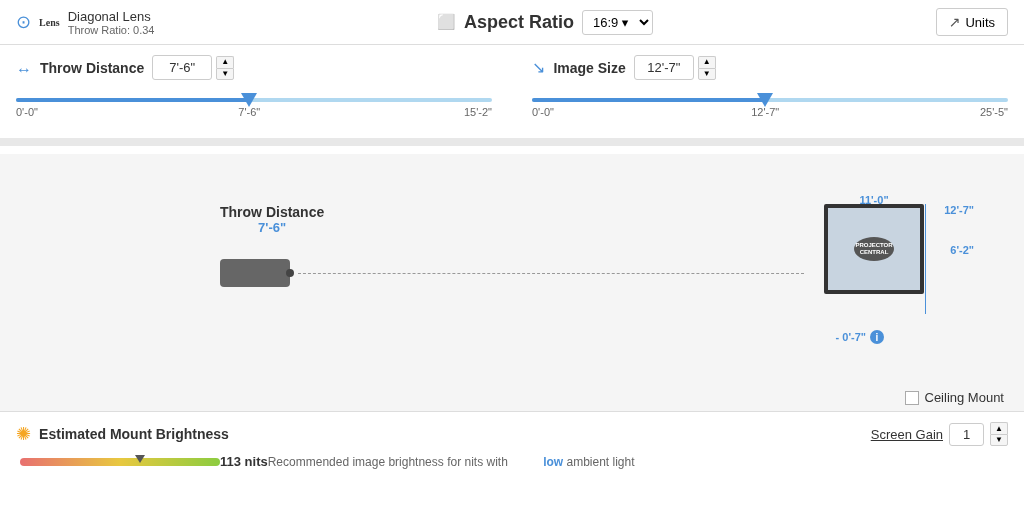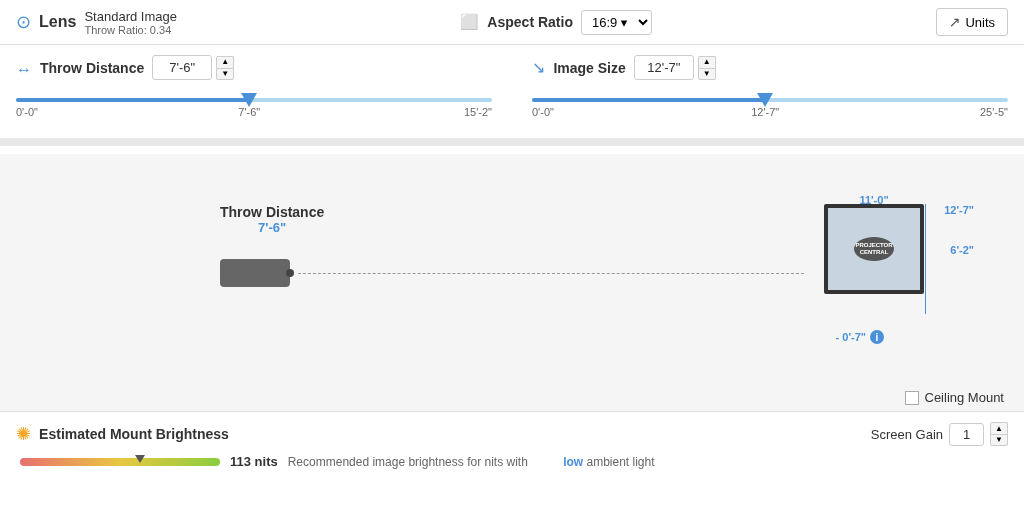--- a/index.html
+++ b/index.html
@@ -28,39 +28,40 @@
       display: flex;
       align-items: center;
       gap: 8px;
     }
     .lens-icon {
       color: #4a90d9;
       font-size: 18px;
     }
     .lens-label {
       font-weight: bold;
-      font-size: 16px;
+      font-size: 10px;
+      font-family: Liberation Serif, serif;
     }
     .lens-detail {
       display: flex;
       flex-direction: column;
     }
     .lens-name { font-size: 13px; color: #333; }
     .lens-ratio { font-size: 11px; color: #666; }
     .top-bar-spacer { flex: 1; }
     .aspect-ratio-section {
       display: flex;
       align-items: center;
       gap: 8px;
     }
     .aspect-icon {
       color: #4a90d9;
       font-size: 15px;
     }
-    .aspect-label { font-weight: bold; font-size: 14px; }
+    .aspect-label { font-weight: bold; font-size: 18px; }
     .select-box {
       border: 1px solid #ccc;
       border-radius: 3px;
       padding: 3px 6px;
       font-size: 13px;
       background: #fff;
       cursor: pointer;
       appearance: auto;
     }
     .units-btn {
@@ -341,34 +342,33 @@
       align-items: center;
       gap: 8px;
     }
     .brightness-icon { color: #f5a623; font-size: 18px; }
     .brightness-title { font-weight: bold; font-size: 14px; }
     .screen-gain-group {
       display: flex;
       align-items: center;
       gap: 6px;
     }
-    .screen-gain-label { font-size: 13px; color: #333; }
+    .screen-gain-label { font-size: 13px; color: #333; text-decoration: underline; }
     .gain-value {
       border: 1px solid #ccc;
       border-radius: 3px;
       padding: 3px 8px;
       font-size: 13px;
       min-width: 35px;
       text-align: center;
     }
 
     .brightness-meter {
       display: flex;
       align-items: center;
-      gap: 10px;
       padding: 0 4px;
     }
     .gradient-bar-container {
       position: relative;
       height: 14px;
       width: 200px;
     }
     .gradient-bar {
       width: 100%;
       height: 8px;
@@ -411,21 +411,21 @@
 <body>
 
 <div class="main-container">
 
   <div class="top-bar">
 
     <div class="lens-section">
       <span class="lens-icon">⊙</span>
       <span class="lens-label">Lens</span>
       <div class="lens-detail">
-        <span class="lens-name">Standard Image</span>
+        <span class="lens-name">Diagonal Lens</span>
         <span class="lens-ratio">Throw Ratio: 0.34</span>
       </div>
     </div>
 
     <div class="top-bar-spacer"></div>
 
     <div class="aspect-ratio-section">
       <span class="aspect-icon">⬜</span>
       <span class="aspect-label">Aspect Ratio</span>
       <select class="select-box">

